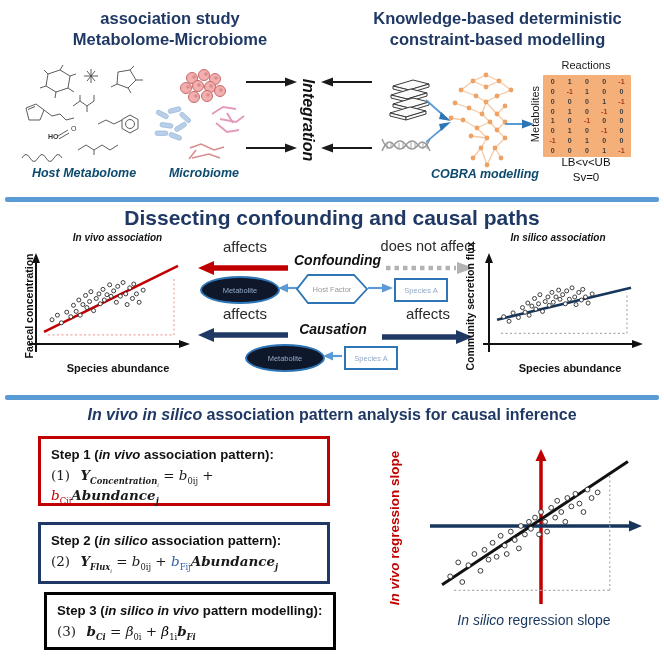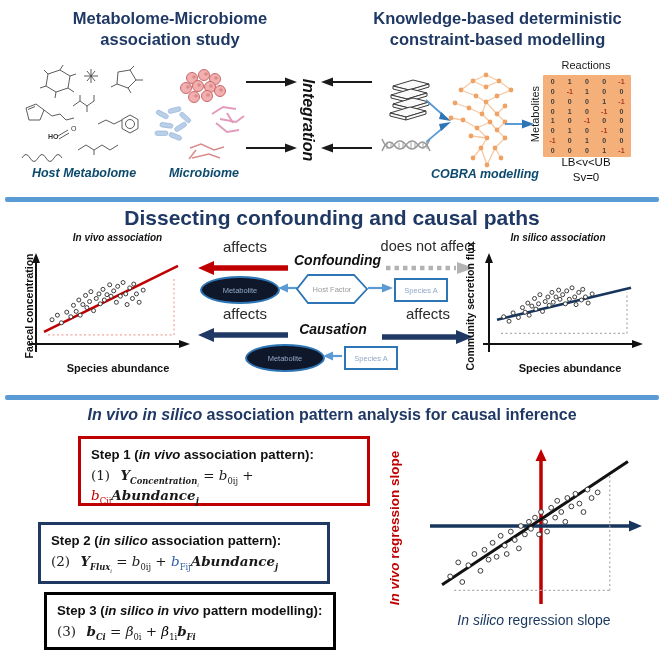--- a/index.html
+++ b/index.html
@@ -42,22 +42,22 @@
   .s3 .slope{color:#000;}
   .bot-title{width:100%;text-align:center;font-weight:bold;font-size:16px;color:#1F3864;}
   .red-label{font-weight:bold;font-size:13.5px;color:#C00000;}
   .navy-label{font-weight:normal;font-size:14px;color:#17365D;text-align:center;}
 </style>
 </head>
 <body>
 
 <div class="section" id="sec-top">
   <div class="abs panel-title" style="left:10px;top:8px;width:320px;">
+    <div>association study</div>
     <div>Metabolome-Microbiome</div>
-    <div>association study</div>
   </div>
   <div class="abs panel-title" style="left:340px;top:8px;width:315px;">
     <div>Knowledge-based deterministic</div>
     <div>constraint-based modelling</div>
   </div>
 
   <svg class="abs" style="left:18px;top:62px;" width="132" height="104" viewBox="0 0 132 104">
     <g stroke="#4a4a4a" stroke-width="0.9" fill="none">
       <polygon points="30,12 42,8 52,14 50,26 38,30 28,24"></polygon>
       <path d="M42,8 l3,-5 M52,14 l6,-2 M50,26 l6,4 M38,30 l-1,6 M28,24 l-6,2 M30,12 l-4,-4"></path>
@@ -433,21 +433,21 @@
       <circle cx="117.14" cy="43.92" r="2" fill="#fff" stroke="#2a2a2a" stroke-width="0.9"></circle>
     </svg>
   <div class="abs axis-label" style="left:500px;top:160px;width:140px;">Species abundance</div>
 </div>
 
 <div class="divider"></div>
 
 <div class="section" id="sec-bot">
   <div class="abs bot-title" style="top:6px;left:0;"><i>In vivo in silico</i><span> association pattern analysis for causal inference</span></div>
 
-  <div class="step-box s1" style="top:36px;height:70px;border:3px solid #C00000;margin-left:40px;">
+  <div class="step-box s1" style="top:36px;height:70px;border:3px solid #C00000;">
     <div class="step-header"><span>Step 1 (</span><i>in vivo</i><span> association pattern):</span></div>
     <div class="eq">
       <span class="num">(1)</span>
       <i class="bold">Y</i><sub><i class="bold">Concentration</i><sub><i>i</i></sub></sub>
       <span>=</span>
       <i>b</i><sub>0ij</sub>
       <span>+</span>
       <i class="slope">b</i><sub class="slope">Cij</sub><i class="bold">Abundance</i><sub><i class="bold">j</i></sub>
     </div>
   </div>

